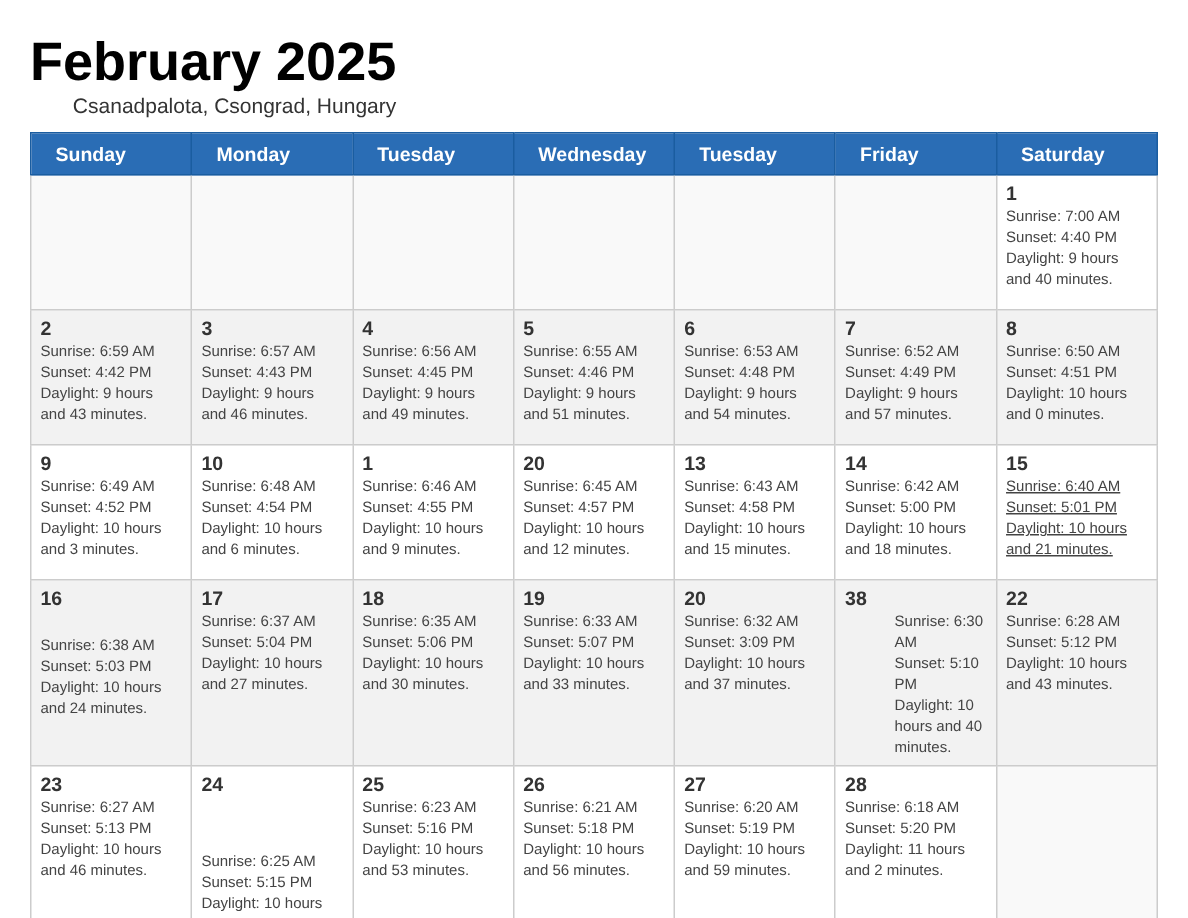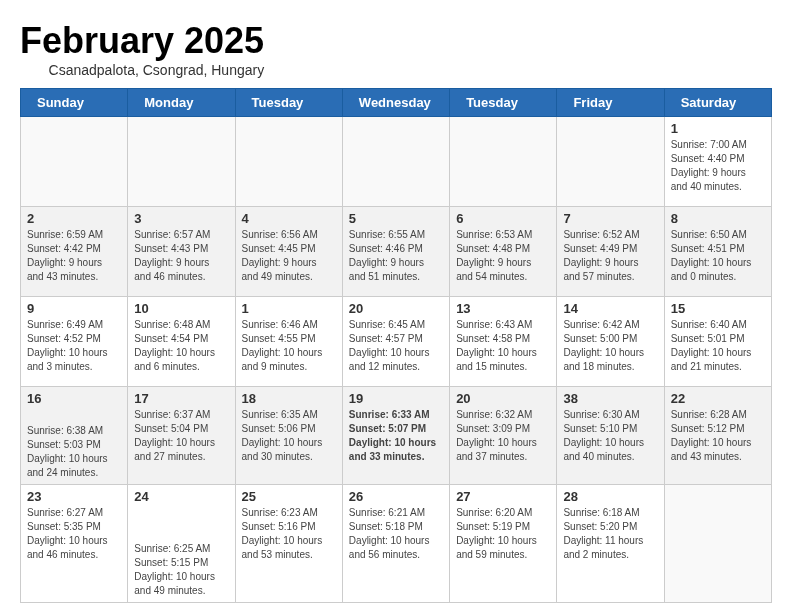--- a/index.html
+++ b/index.html
@@ -189,21 +189,21 @@
 Daylight: 10 hours and 15 minutes.</div>
         </td>
         <td>
           <div class="day-number">14</div>
           <div class="day-info" style="white-space: pre-line;">Sunrise: 6:42 AM
 Sunset: 5:00 PM
 Daylight: 10 hours and 18 minutes.</div>
         </td>
         <td>
           <div class="day-number">15</div>
-          <div class="day-info" style="white-space: pre-line;">Sunrise: 6:40 AM
+          <div class="day-info" style="white-space: pre-line; text-decoration: underline;">Sunrise: 6:40 AM
 Sunset: 5:01 PM
 Daylight: 10 hours and 21 minutes.</div>
         </td>
       </tr>
       <tr class="row-even">
         <td>
           <div class="day-number">16</div>
           <div class="day-info" style="white-space: pre-line; margin-top: 18px;">Sunrise: 6:38 AM
 Sunset: 5:03 PM
 Daylight: 10 hours and 24 minutes.</div>
@@ -215,48 +215,48 @@
 Daylight: 10 hours and 27 minutes.</div>
         </td>
         <td>
           <div class="day-number">18</div>
           <div class="day-info" style="white-space: pre-line;">Sunrise: 6:35 AM
 Sunset: 5:06 PM
 Daylight: 10 hours and 30 minutes.</div>
         </td>
         <td>
           <div class="day-number">19</div>
-          <div class="day-info" style="white-space: pre-line; font-weight: bold;">Sunrise: 6:33 AM
+          <div class="day-info" style="white-space: pre-line;">Sunrise: 6:33 AM
 Sunset: 5:07 PM
 Daylight: 10 hours and 33 minutes.</div>
         </td>
         <td>
           <div class="day-number">20</div>
           <div class="day-info" style="white-space: pre-line;">Sunrise: 6:32 AM
 Sunset: 3:09 PM
 Daylight: 10 hours and 37 minutes.</div>
         </td>
         <td>
           <div class="day-number">38</div>
-          <div class="day-info" style="white-space: pre-line;">Sunrise: 6:30 AM
+          <div class="day-info" style="white-space: pre-line; margin-left: 33px;">Sunrise: 6:30 AM
 Sunset: 5:10 PM
 Daylight: 10 hours and 40 minutes.</div>
         </td>
         <td>
           <div class="day-number">22</div>
           <div class="day-info" style="white-space: pre-line;">Sunrise: 6:28 AM
 Sunset: 5:12 PM
 Daylight: 10 hours and 43 minutes.</div>
         </td>
       </tr>
       <tr>
         <td>
           <div class="day-number">23</div>
           <div class="day-info" style="white-space: pre-line;">Sunrise: 6:27 AM
-Sunset: 5:35 PM
+Sunset: 5:13 PM
 Daylight: 10 hours and 46 minutes.</div>
         </td>
         <td>
           <div class="day-number">24</div>
           <div class="day-info" style="white-space: pre-line; margin-top: 38px;">Sunrise: 6:25 AM
 Sunset: 5:15 PM
 Daylight: 10 hours and 49 minutes.</div>
         </td>
         <td>
           <div class="day-number">25</div>

